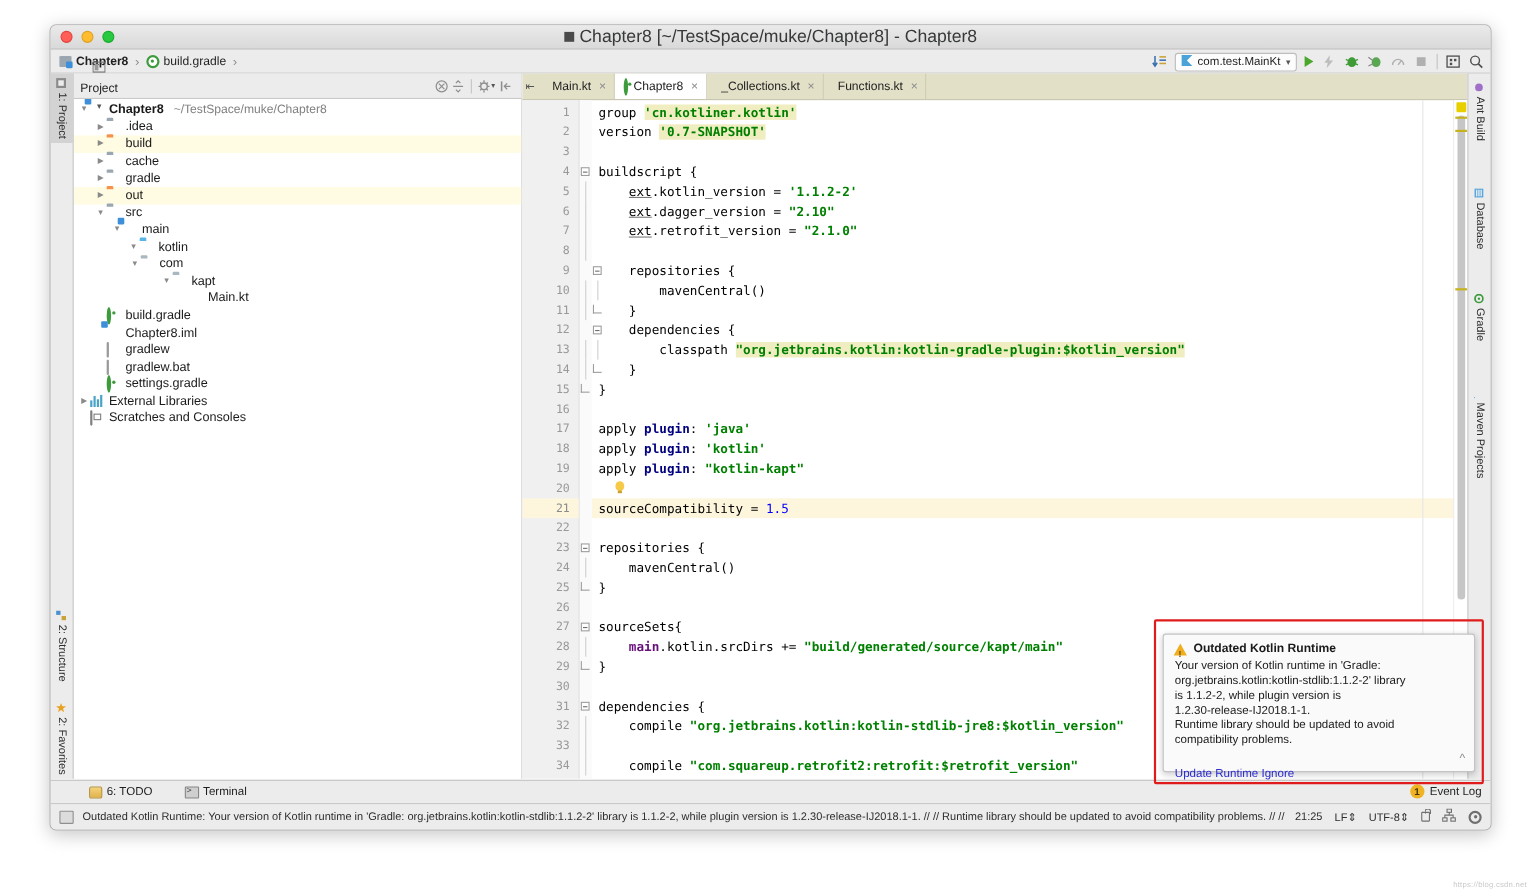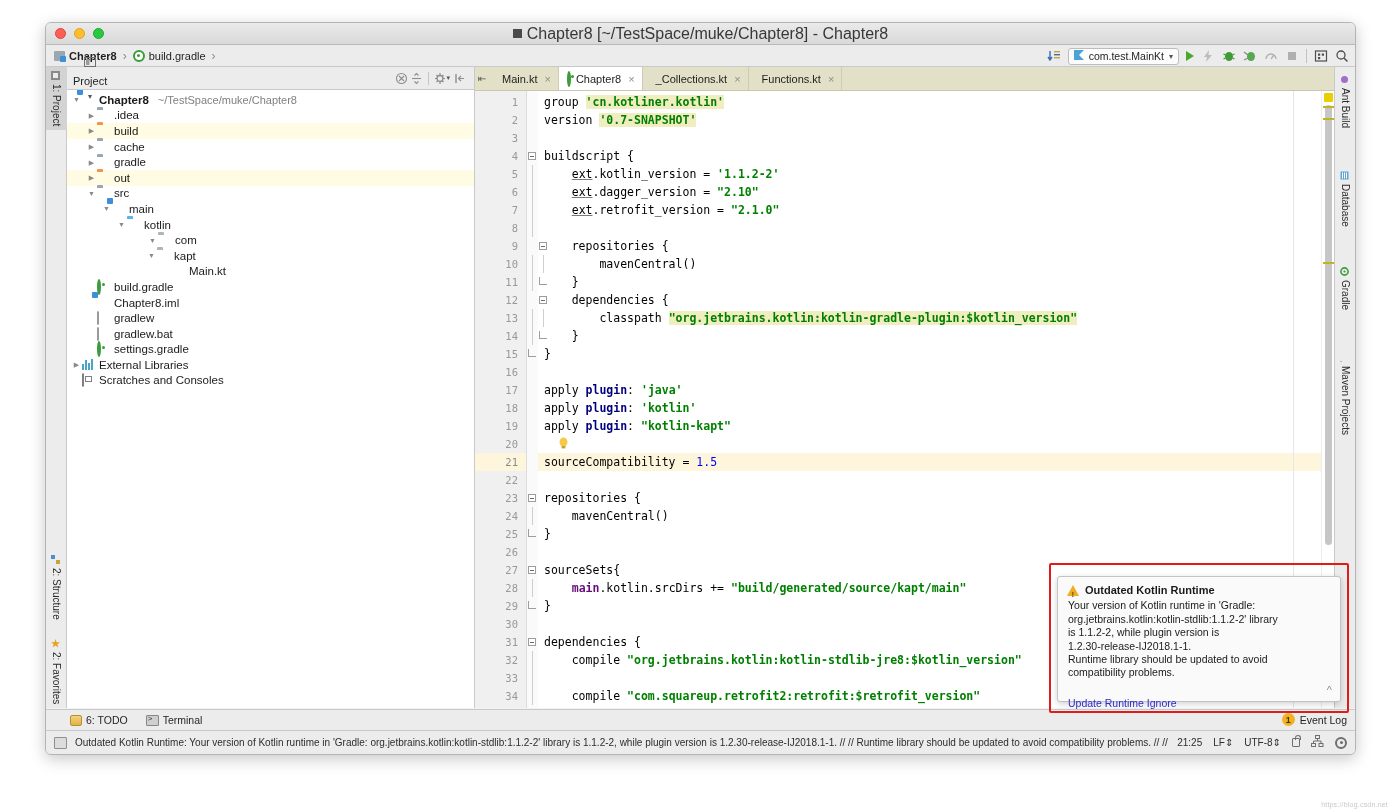--- a/index.html
+++ b/index.html
@@ -285,21 +285,21 @@
     position: absolute; right: 8px; bottom: 4px; color: #8a8a8a; font-size: 11px;
   }
 
   
   .bottomstrip {
     position: absolute; left: 0; right: 0; bottom: 24px; height: 21px;
     background: #ececec; border-top: 1px solid #c9c9c9;
     display: flex; align-items: center; padding-left: 24px; gap: 18px;
     font-size: 10.5px; color: #1f1f1f;
   }
-  .bt { display: flex; align-items: center; gap: 4px; }
+  .bt { display: flex; align-items: center; gap: 4px; margin-left: 11px; }
   .todo-ico {
     width: 12px; height: 11px; border-radius: 2px;
     background: linear-gradient(#f3d37a,#e2b24a); border: 1px solid #b58f34;
   }
   .term-ico {
     width: 13px; height: 11px; background: #cfcfcf; border: 1px solid #868686; border-radius: 1px;
     position: relative;
   }
   .term-ico:after {
     content:">"; position: absolute; left: 1px; top: -2px; font-size: 8px; color: #333;
@@ -552,21 +552,21 @@
             <div class="trow" style="padding-left: 34px;">
               <span class="arrow">▼</span>
               <span class="tico"><span class="mod-ico"></span></span>
               <span class="tlabel">main</span>
             </div>
             <div class="trow" style="padding-left: 49px;">
               <span class="arrow">▼</span>
               <span class="tico"><span class="folder blue"></span></span>
               <span class="tlabel">kotlin</span>
             </div>
-            <div class="trow" style="padding-left: 80px;">
+            <div class="trow" style="padding-left: 50px;">
               <span class="arrow">▼</span>
               <span class="tico"><span class="folder pkg"></span></span>
               <span class="tlabel">com</span>
             </div>
             <div class="trow" style="padding-left: 79px;">
               <span class="arrow">▼</span>
               <span class="tico"><span class="folder pkg"></span></span>
               <span class="tlabel">kapt</span>
             </div>
             <div class="trow" style="padding-left: 94px;">

